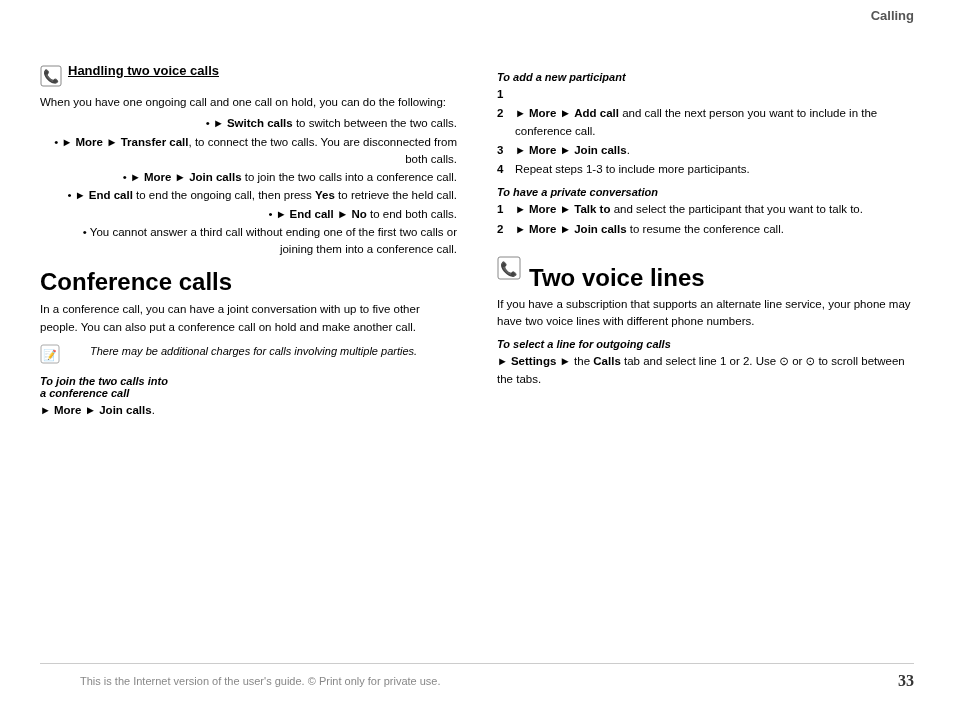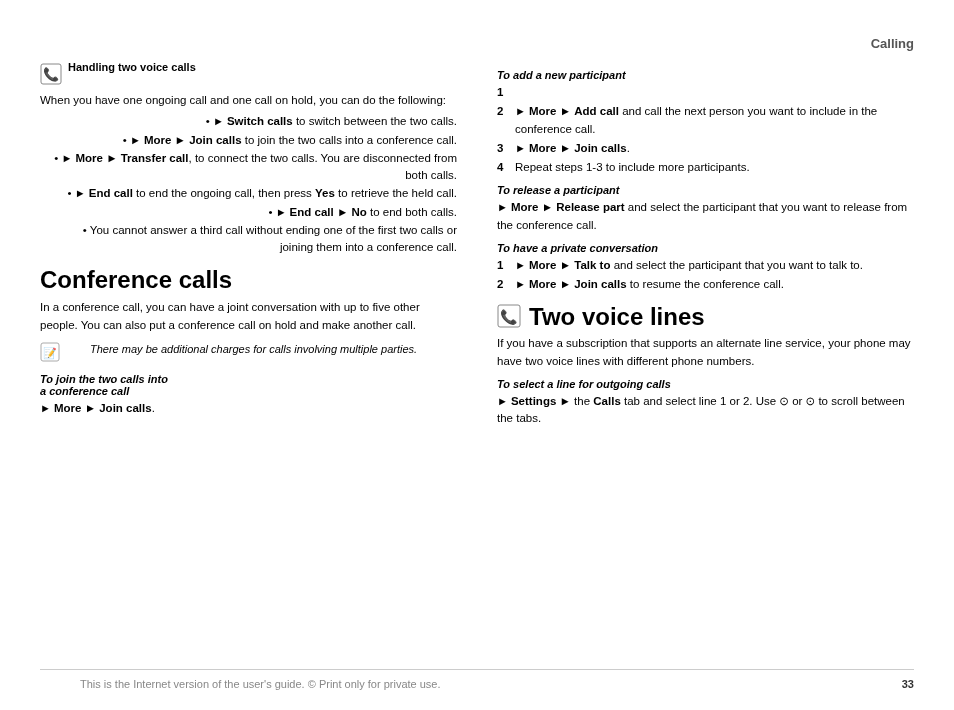--- a/index.html
+++ b/index.html
@@ -9,23 +9,24 @@
       background: #ffffff;
       font-family: Arial, Helvetica, sans-serif;
       font-size: 12px;
       color: #000;
       overflow: hidden;
       position: relative;
     }
     .page {
       width: 954px;
       height: 710px;
-      padding: 36px 40px 20px 40px;
+      padding: 8px 40px 20px 40px;
       display: flex;
       flex-direction: column;
+      gap: 30px;
     }
     .header {
       display: flex;
       justify-content: flex-end;
       margin-bottom: 10px;
     }
     .header-title {
       font-size: 13px;
       color: #555;
     }
@@ -38,22 +39,23 @@
       flex: 1;
       padding-right: 10px;
     }
     .right-column {
       flex: 1;
       padding-left: 10px;
       border-left: none;
     }
     .section-title {
       font-weight: bold;
-      font-size: 11px;
+      font-size: 13px;
       margin-bottom: 4px;
+      text-decoration: underline;
     }
     .section-header {
       display: flex;
       align-items: flex-start;
       margin-bottom: 4px;
     }
     .section-header .section-icon-wrap {
       margin-right: 6px;
       margin-top: 2px;
     }
@@ -129,35 +131,36 @@
       display: flex;
       justify-content: space-between;
       align-items: center;
     }
     .footer-center {
       flex: 1;
       text-align: left;
     }
     .page-number {
       font-weight: bold;
-      font-size: 11px;
+      font-size: 16px;
       color: #333;
+      font-family: Liberation Serif, serif;
     }
     
     .phone-icon-svg {
       width: 22px;
       height: 22px;
     }
     .two-voice-header {
       display: flex;
       align-items: center;
       margin-bottom: 4px;
     }
     .two-voice-header .large-section-title {
-      margin-top: 0;
+      margin-top: 16px;
       margin-bottom: 0;
     }
   </style>
 </head>
 <body>
 
 <div class="page">
 
   <div class="header">
     <span class="header-title bold">Calling</span>
@@ -177,24 +180,24 @@
         <span class="section-title">Handling two voice calls</span>
       </div>
 
       <p>When you have one ongoing call and one call on hold, you can do the following:</p>
 
       <ul>
         <li>
           <span class="arrow">► </span><span class="bold">Switch calls</span><span> to switch between the two calls.</span>
         </li>
         <li>
+          <span class="arrow">► </span><span class="bold">More</span><span> ► </span><span class="bold">Transfer call</span><span>, to connect the two calls. You are disconnected from both calls.</span>
+        </li>
+        <li>
           <span class="arrow">► </span><span class="bold">More</span><span> ► </span><span class="bold">Join calls</span><span> to join the two calls into a conference call.</span>
-        </li>
-        <li>
-          <span class="arrow">► </span><span class="bold">More</span><span> ► </span><span class="bold">Transfer call</span><span>, to connect the two calls. You are disconnected from both calls.</span>
         </li>
         <li>
           <span class="arrow">► </span><span class="bold">End call</span><span> to end the ongoing call, then press </span><span class="bold">Yes</span><span> to retrieve the held call.</span>
         </li>
         <li>
           <span class="arrow">► </span><span class="bold">End call</span><span> ► </span><span class="bold">No</span><span> to end both calls.</span>
         </li>
         <li>
           <span>You cannot answer a third call without ending one of the first two calls or joining them into a conference call.</span>
         </li>
@@ -243,26 +246,20 @@
             <span class="num bold">3</span>
             <span><span class="arrow">► </span><span class="bold">More</span><span> ► </span><span class="bold">Join calls</span><span>.</span></span>
           </div>
           <div class="numbered-item">
             <span class="num bold">4</span>
             <span>Repeat steps 1-3 to include more participants.</span>
           </div>
         </div>
       </div>
 
-      <div>
-        <div class="subsection-title">To release a participant</div>
-        <p>
-          <span class="arrow">► </span><span class="bold">More</span><span> ► </span><span class="bold">Release part</span><span> and select the participant that you want to release from the conference call.</span>
-        </p>
-      </div>
 
       <div>
         <div class="subsection-title">To have a private conversation</div>
         <div class="numbered-list">
           <div class="numbered-item">
             <span class="num bold">1</span>
             <span><span class="arrow">► </span><span class="bold">More</span><span> ► </span><span class="bold">Talk to</span><span> and select the participant that you want to talk to.</span></span>
           </div>
           <div class="numbered-item">
             <span class="num bold">2</span>

